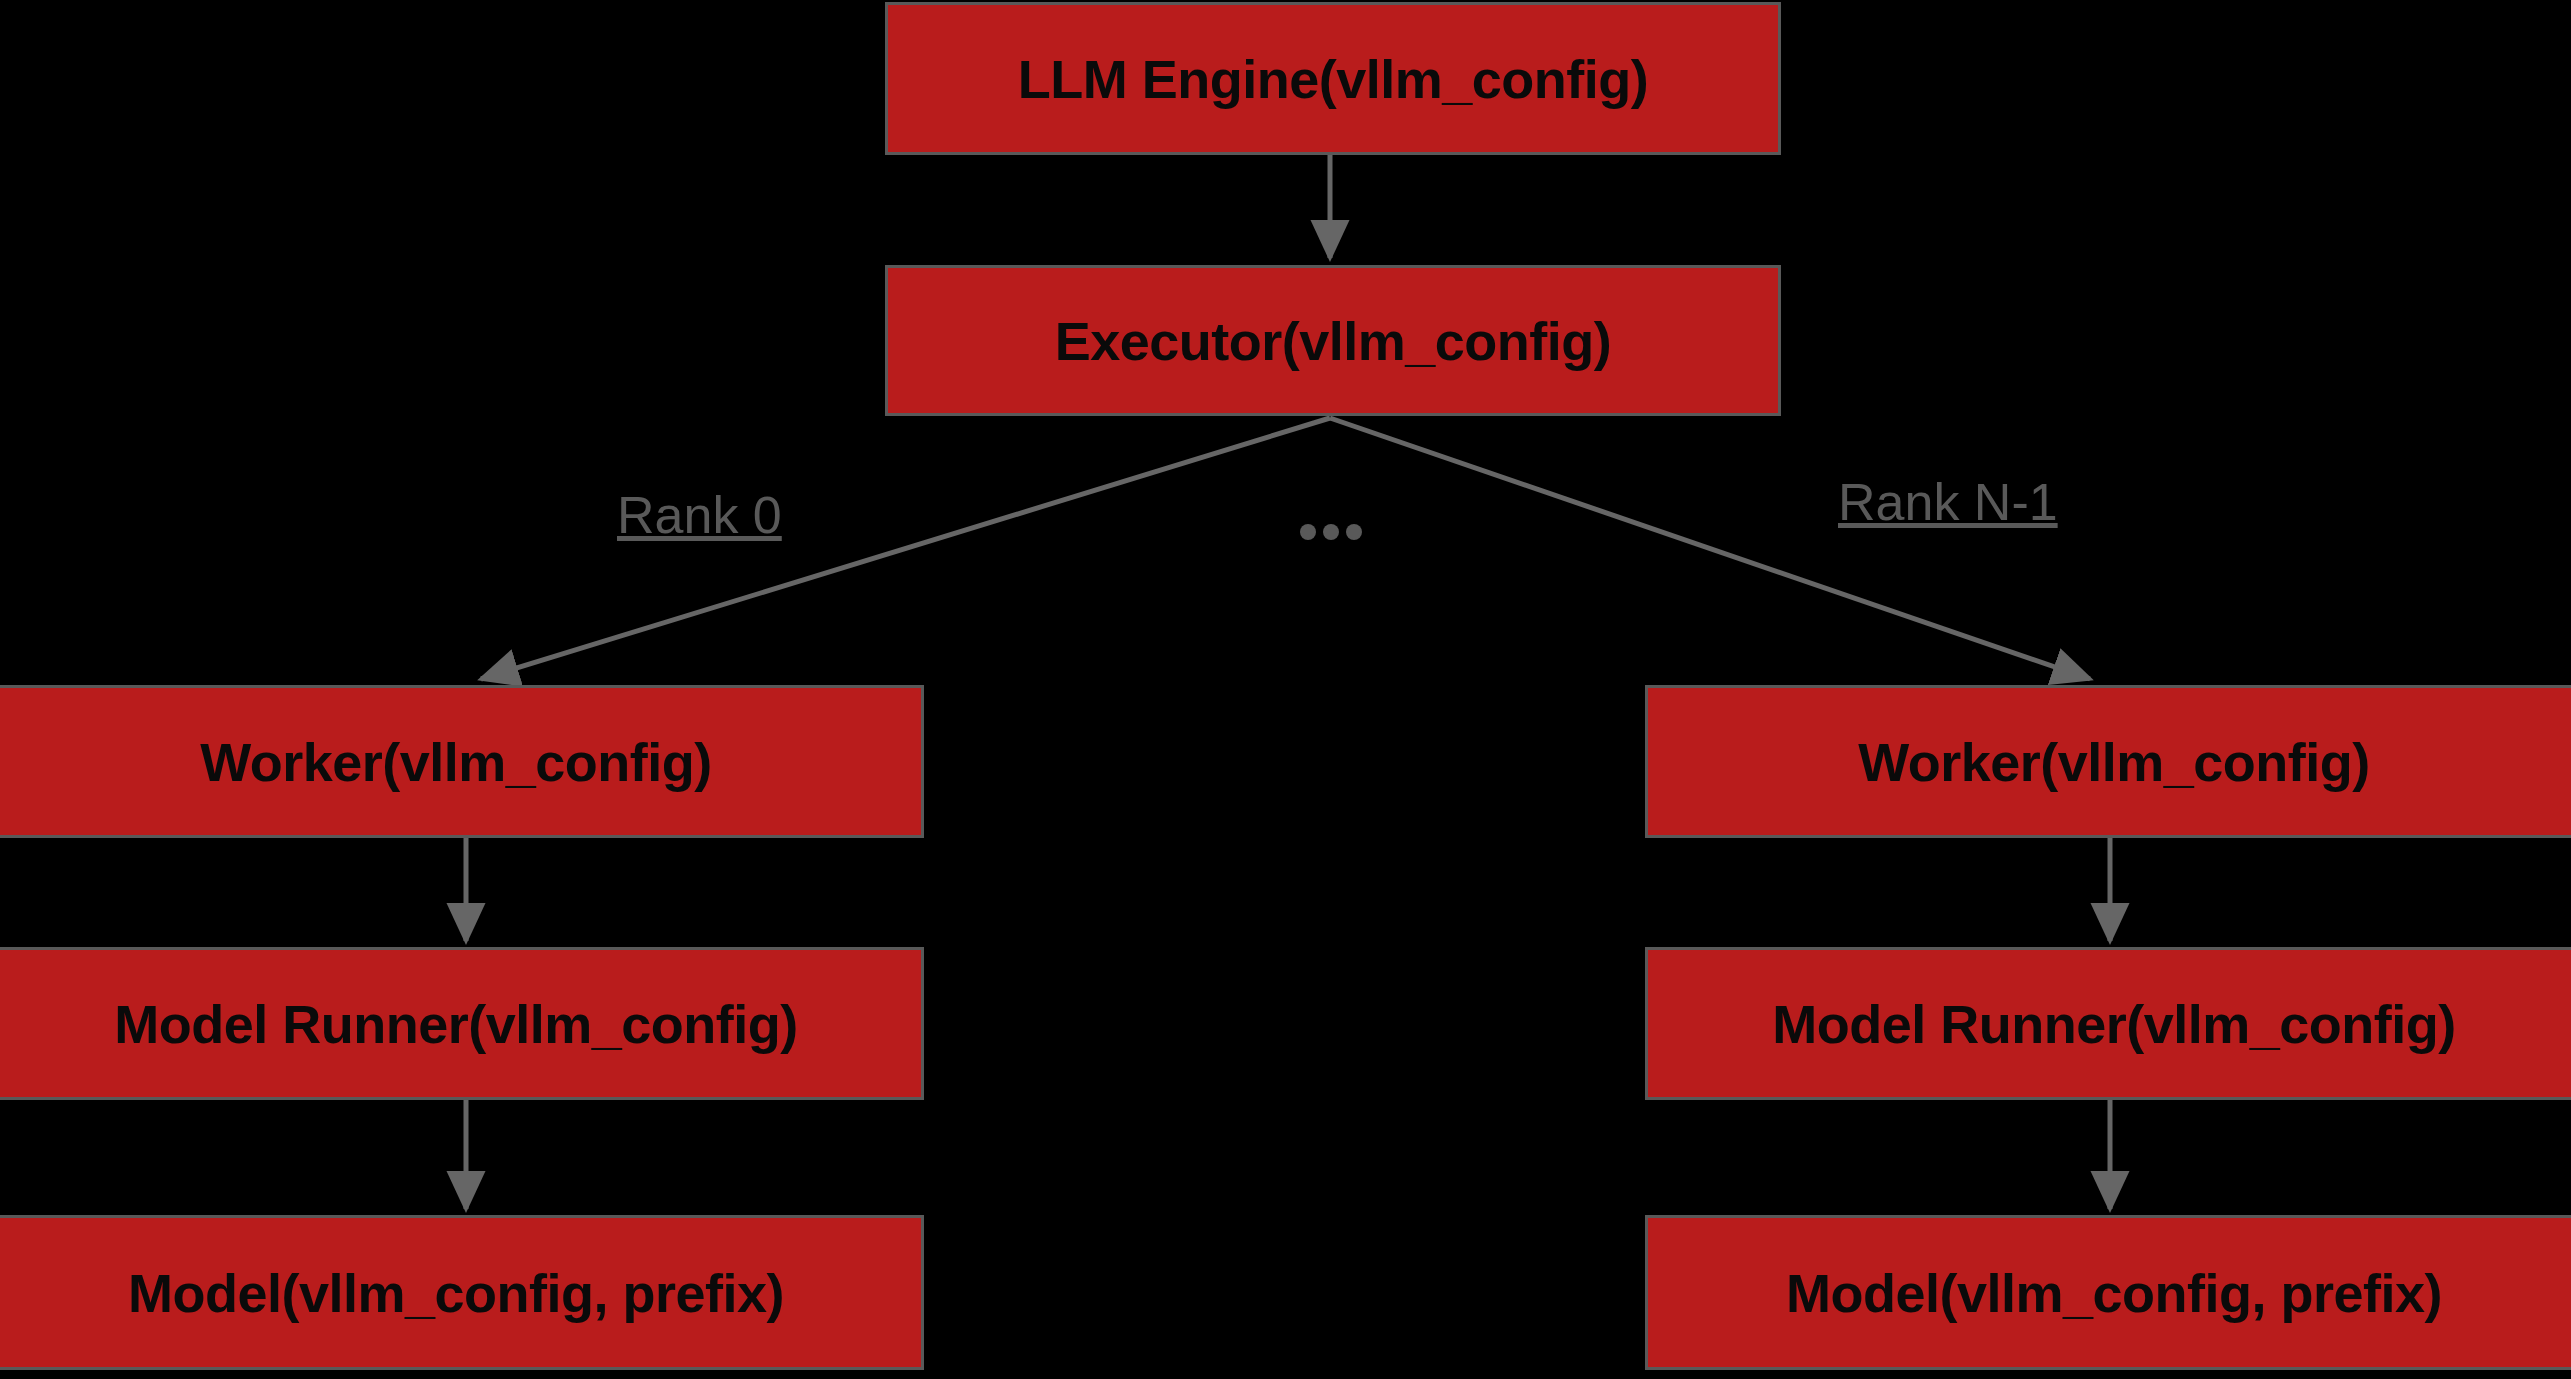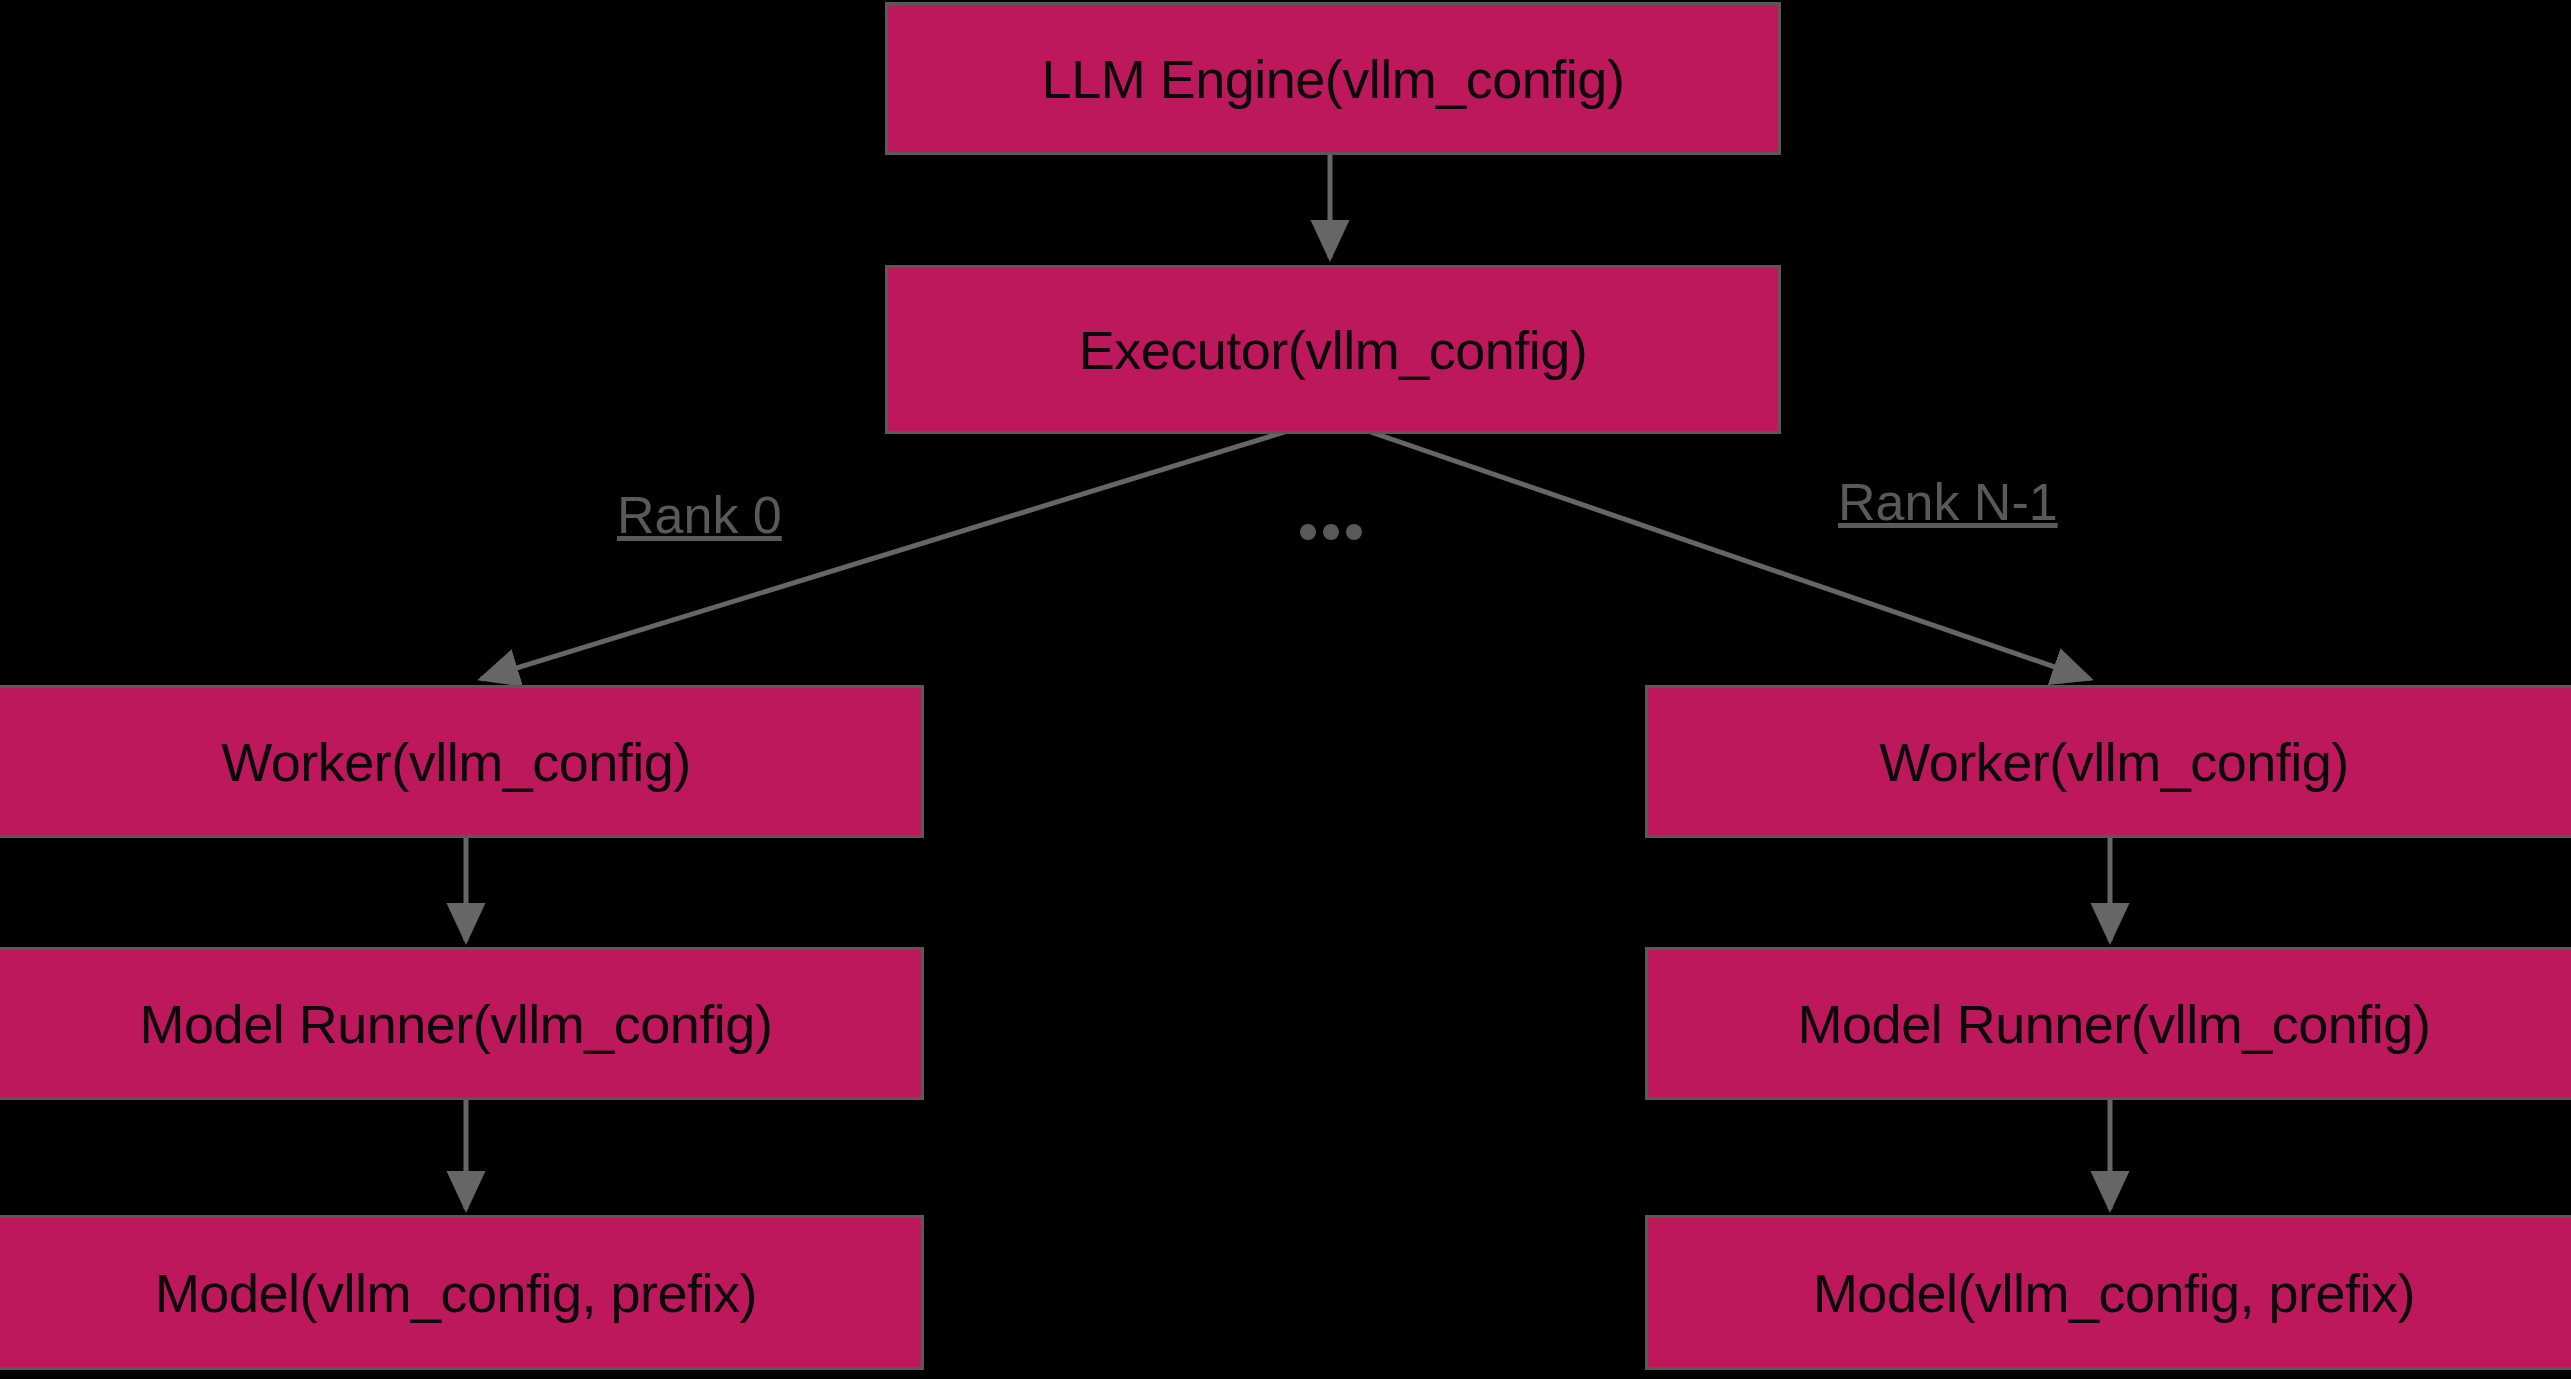--- a/index.html
+++ b/index.html
@@ -12,28 +12,28 @@
     position: relative;
     width: 2571px;
     height: 1379px;
     background: #000000;
     overflow: hidden;
     font-family: "Liberation Sans", sans-serif;
   }
   .node {
     position: absolute;
     box-sizing: border-box;
-    background: #be185d;
+    background: #b91c1c;
     border: 3px solid #595959;
     display: flex;
     align-items: center;
     justify-content: center;
     color: #0a0a0a;
     font-size: 54px;
-    font-weight: 400;
+    font-weight: 700;
     letter-spacing: -0.5px;
     white-space: nowrap;
     z-index: 2;
   }
   .edge-label {
     position: absolute;
     color: #595959;
     font-size: 52px;
     font-weight: 400;
     white-space: nowrap;
@@ -87,21 +87,21 @@
     <line x1="466" y1="1100" x2="466" y2="1209" stroke="#666666" stroke-width="5" marker-end="url(#arrowhead)"></line>
 
     <line x1="2110" y1="838" x2="2110" y2="941" stroke="#666666" stroke-width="5" marker-end="url(#arrowhead)"></line>
     <line x1="2110" y1="1100" x2="2110" y2="1209" stroke="#666666" stroke-width="5" marker-end="url(#arrowhead)"></line>
   </svg>
 
   <div class="node" style="left:885px; top:2px; width:896px; height:153px;">
     <span>LLM Engine(vllm_config)</span>
   </div>
 
-  <div class="node" style="left:885px; top:265px; width:896px; height:169px;">
+  <div class="node" style="left:885px; top:265px; width:896px; height:151px;">
     <span>Executor(vllm_config)</span>
   </div>
 
   <div class="node" style="left:-12px; top:685px; width:936px; height:153px;">
     <span>Worker(vllm_config)</span>
   </div>
 
   <div class="node" style="left:-12px; top:947px; width:936px; height:153px;">
     <span>Model Runner(vllm_config)</span>
   </div>

